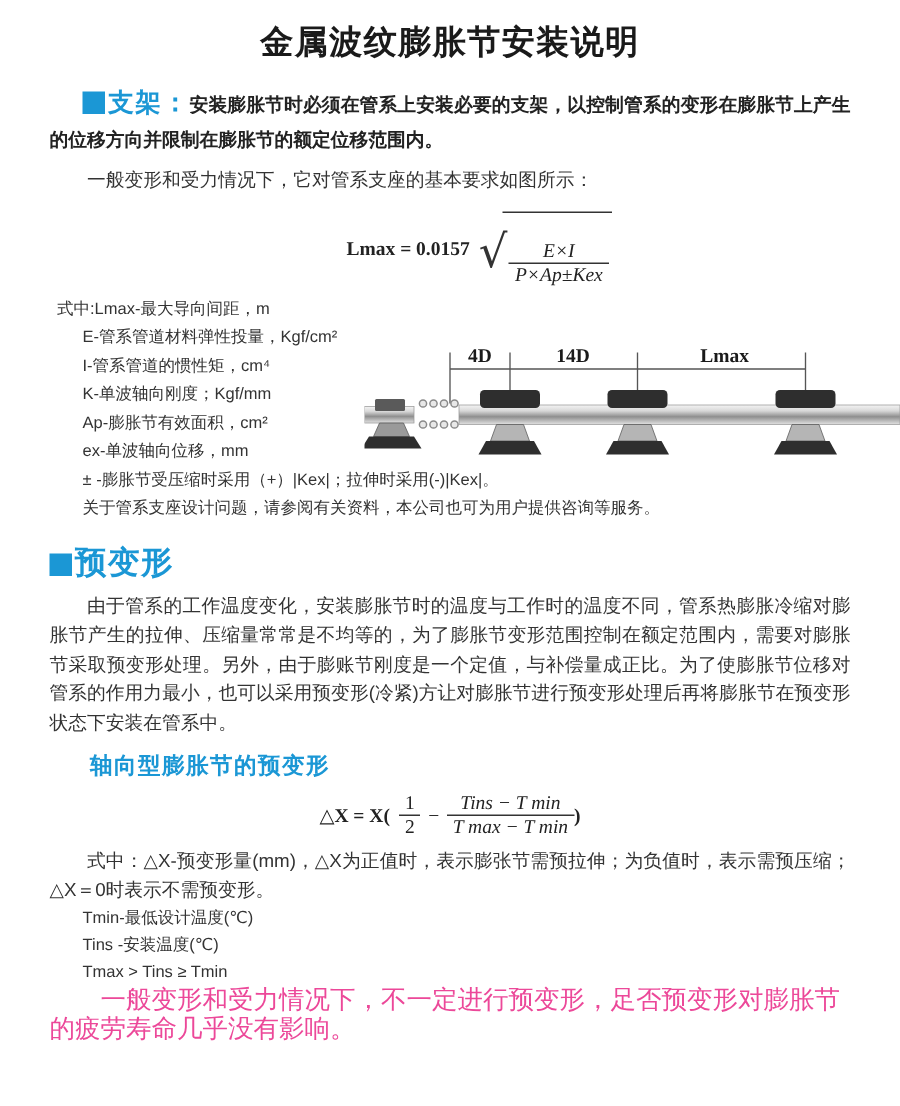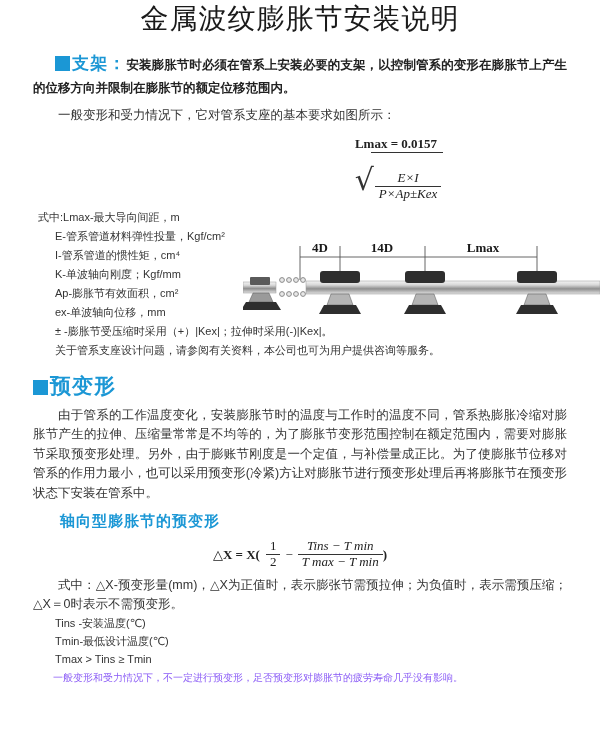--- a/index.html
+++ b/index.html
@@ -4,22 +4,22 @@
 <style>
   html,body{margin:0;padding:0;background:#ffffff;}
   body{
     width:600px;height:737px;overflow:hidden;
     font-family:"Liberation Sans","DejaVu Sans",sans-serif;
     color:#333;position:relative;
   }
   .page{width:600px;height:737px;position:relative;}
 
   .doc-title{
-    text-align:center;font-size:28px;font-weight:normal;color:#1a1a1a;
-    margin:0;letter-spacing:1px;
+    text-align:center;font-size:22px;font-weight:bold;color:#1a1a1a;
+    margin:0;padding-top:13px;letter-spacing:1px;
   }
 
   .content{margin:0 33px;}
 
   
   .sq{
     display:inline-block;width:15px;height:15px;background:#1b97d5;
     margin-right:2px;vertical-align:-2px;
   }
   .sec-label{
@@ -43,21 +43,21 @@
   .frac .num{display:block;padding:0 4px;}
   .frac .den{display:block;border-top:1px solid #333;padding:0 4px;}
   .ital{font-style:italic;}
   .sqrt{display:inline-flex;align-items:center;}
   .sqrt-sign{
     font-size:30px;line-height:26px;font-weight:normal;color:#333;
     margin-right:-3px;transform:translateY(3px);
     font-family:"DejaVu Sans",sans-serif;
   }
   .radicand{border-top:1.5px solid #333;padding:18px 2px 0 4px;display:inline-block;}
-  .formula-1{margin:10px 0 6px 198px;flex-direction:column;}
+  .formula-1{margin:10px 0 6px 198px;}
   .formula-center{width:fit-content;margin:8px auto 6px auto;}
   .minus{margin:0 5px;}
   .paren{font-weight:bold;}
 
   
   .defs-wrap{position:relative;margin-top:6px;}
   .def-line{font-size:11px;line-height:19px;color:#333;white-space:nowrap;}
   .def-first{padding-left:5px;}
   .def-item{padding-left:22px;}
 
@@ -74,21 +74,21 @@
   }
   .sub-heading{
     font-size:15px;font-weight:bold;color:#1b97d5;letter-spacing:1px;margin:9px 0 0 0;
   }
   .sub-heading.axial{margin-left:27px;}
   .explain-par{
     margin:6px 0 0 0;font-size:12.5px;line-height:19px;color:#333;
     text-align:justify;text-indent:2em;
   }
   .tight .def-line{line-height:18px;}
-  .note-line{margin:0;font-size:10px;line-height:19px;color:#8b5cf6;text-indent:2em;}
+  .note-line{margin:0;font-size:17px;line-height:19px;color:#ec4899;text-indent:2em;}
 </style>
 </head>
 <body>
 
 <div class="page">
 
   <h1 class="doc-title">金属波纹膨胀节安装说明</h1>
 
   <div class="content">
 
@@ -192,21 +192,21 @@
       <span class="frac ital">
         <span class="num">Tins − T min</span>
         <span class="den">T max − T min</span>
       </span>
       <span class="paren">)</span>
     </div>
 
     <p class="explain-par">式中：△X-预变形量(mm)，△X为正值时，表示膨张节需预拉伸；为负值时，表示需预压缩；△X＝0时表示不需预变形。</p>
 
     <div class="tight">
+      <div class="def-line def-item">Tmin-最低设计温度(℃)</div>
       <div class="def-line def-item">Tins -安装温度(℃)</div>
-      <div class="def-line def-item">Tmin-最低设计温度(℃)</div>
       <div class="def-line def-item">Tmax &gt; Tins ≥ Tmin</div>
     </div>
 
     <p class="note-line">一般变形和受力情况下，不一定进行预变形，足否预变形对膨胀节的疲劳寿命几乎没有影响。</p>
 
   </div>
 </div>
 
 </body></html>

